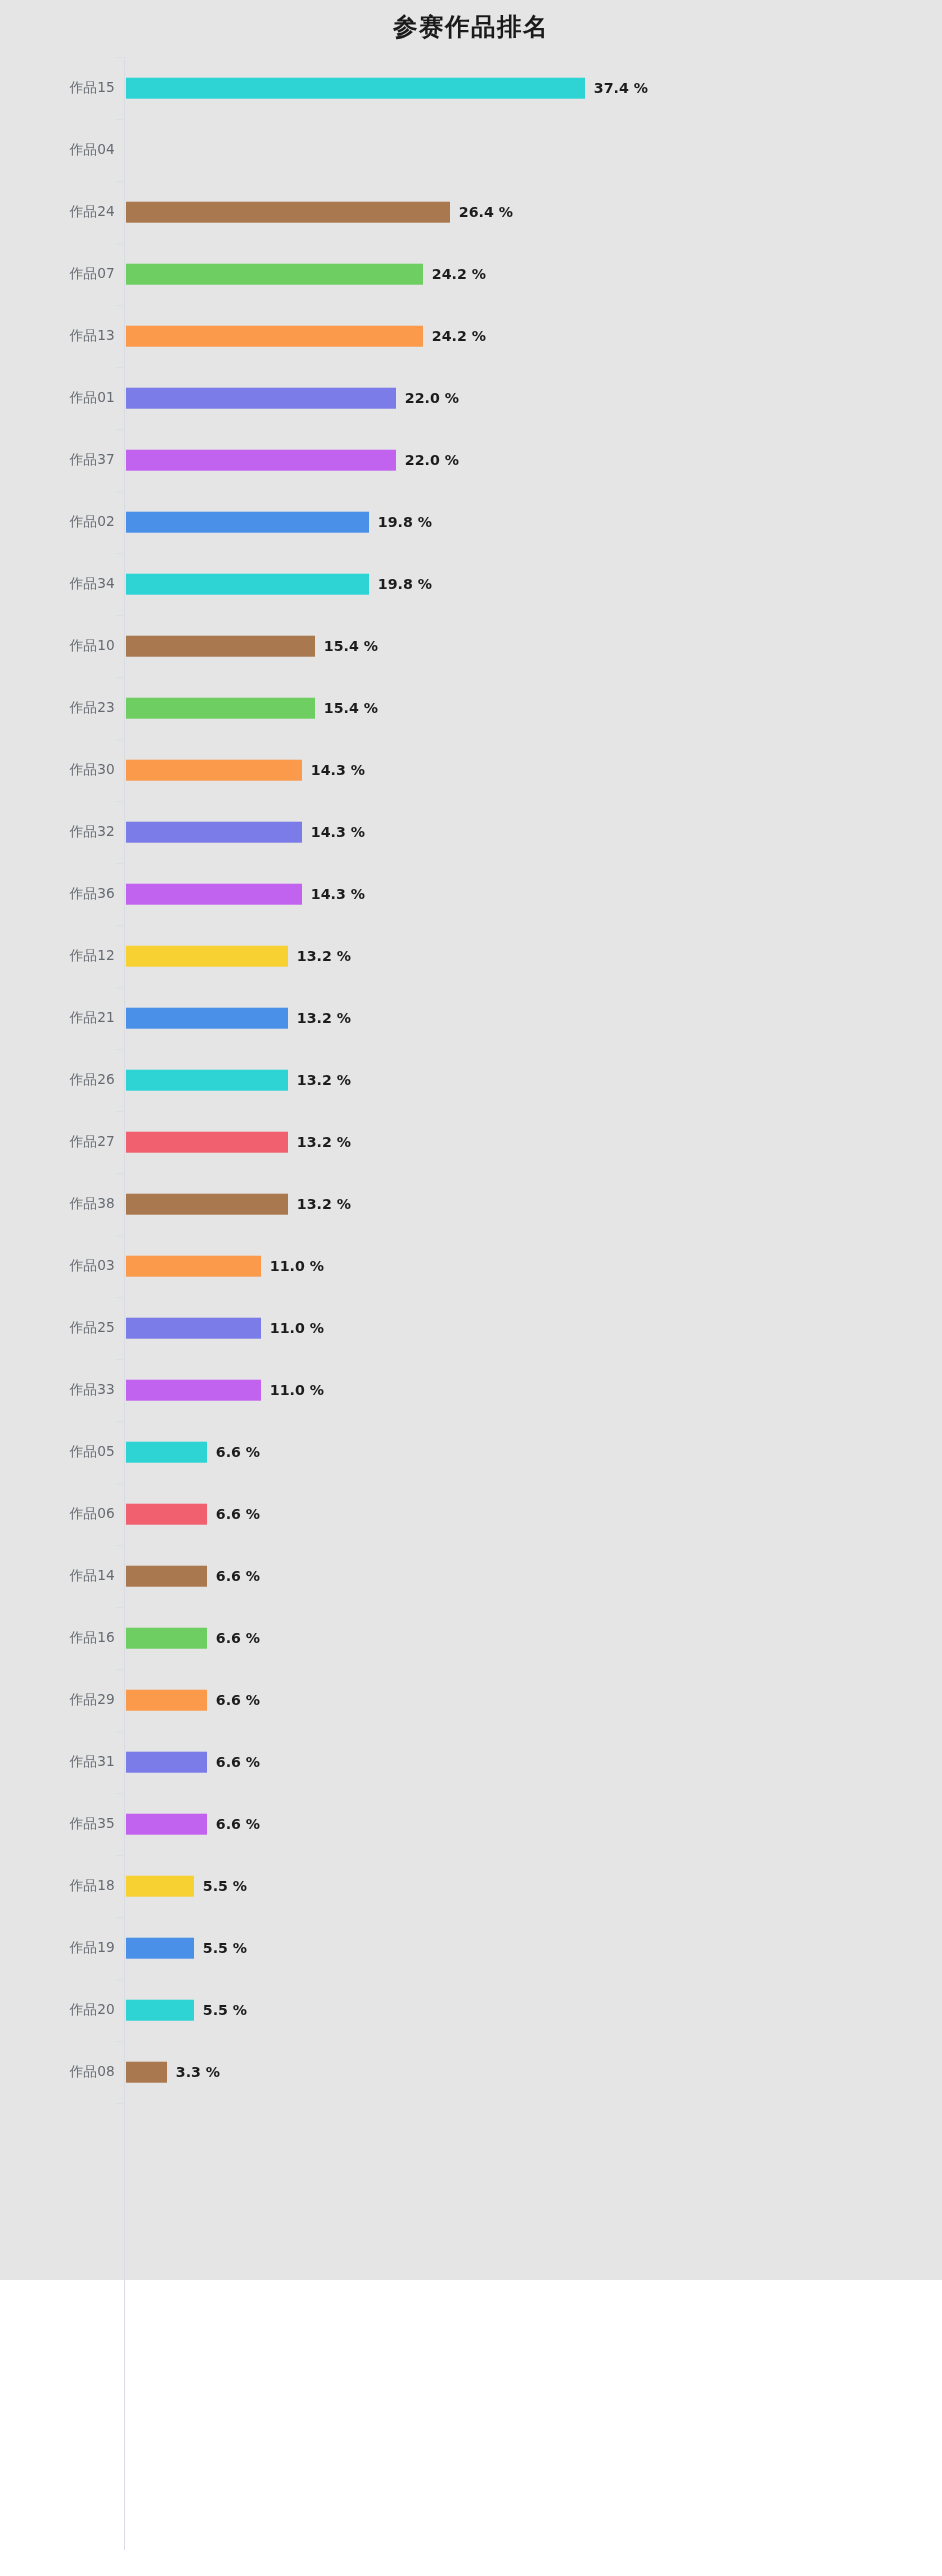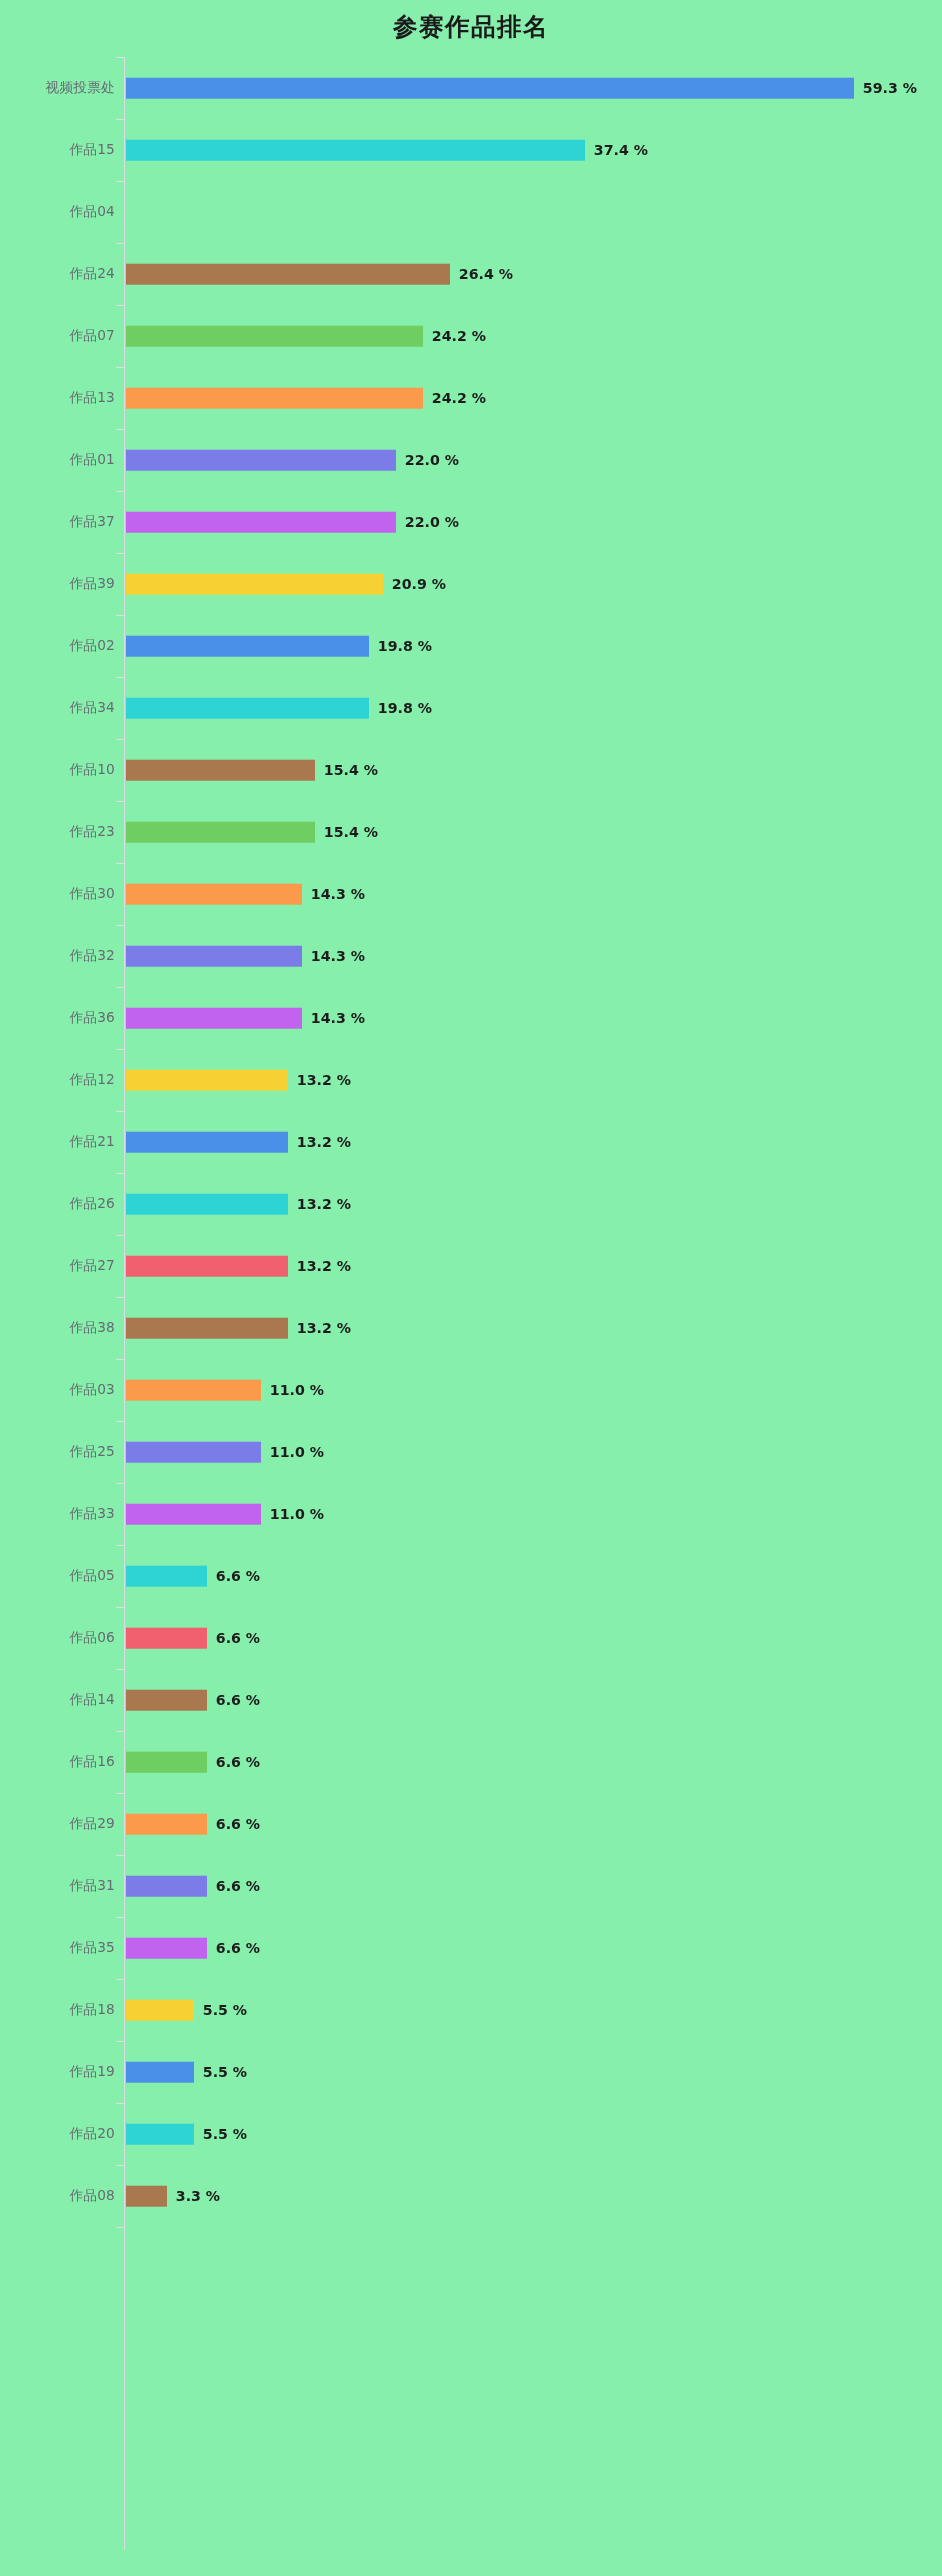--- a/index.html
+++ b/index.html
@@ -9,23 +9,23 @@
   }
   body {
     width: 942px;
     height: 2576px;
     font-family: "Liberation Sans", "DejaVu Sans", sans-serif;
     position: relative;
     overflow: hidden;
   }
   #chart-root {
     width: 942px;
-    height: 2576px;
+    height: 2280px;
     position: relative;
-    background: #86efac;
+    background: #e5e5e5;
   }
   #chart-title {
     position: absolute;
     top: 9.8px;
     left: 0;
     width: 942px;
     text-align: center;
     font-size: 24.5px;
     font-weight: bold;
     color: #1a1a1a;
@@ -100,28 +100,20 @@
 
 <div id="chart-root">
 
   <div id="chart-title">参赛作品排名</div>
 
   <div id="plot-area">
     <div id="y-axis-line"></div>
     <div id="rows">
         <div class="row">
           <div class="row-tick"></div>
-          <div class="cat-label">视频投票处</div>
-          <div class="bar-wrap">
-            <div class="bar" style="width: 728px; background: rgb(74, 144, 232);"></div>
-            <div class="bar-value">59.3 %</div>
-          </div>
-        </div>
-        <div class="row">
-          <div class="row-tick"></div>
           <div class="cat-label">作品15</div>
           <div class="bar-wrap">
             <div class="bar" style="width: 459px; background: rgb(46, 211, 211);"></div>
             <div class="bar-value">37.4 %</div>
           </div>
         </div>
         <div class="row">
           <div class="row-tick"></div>
           <div class="cat-label">作品04</div>
         </div>
@@ -160,28 +152,20 @@
         <div class="row">
           <div class="row-tick"></div>
           <div class="cat-label">作品37</div>
           <div class="bar-wrap">
             <div class="bar" style="width: 270px; background: rgb(194, 99, 240);"></div>
             <div class="bar-value">22.0 %</div>
           </div>
         </div>
         <div class="row">
           <div class="row-tick"></div>
-          <div class="cat-label">作品39</div>
-          <div class="bar-wrap">
-            <div class="bar" style="width: 257px; background: rgb(247, 209, 50);"></div>
-            <div class="bar-value">20.9 %</div>
-          </div>
-        </div>
-        <div class="row">
-          <div class="row-tick"></div>
           <div class="cat-label">作品02</div>
           <div class="bar-wrap">
             <div class="bar" style="width: 243px; background: rgb(74, 144, 232);"></div>
             <div class="bar-value">19.8 %</div>
           </div>
         </div>
         <div class="row">
           <div class="row-tick"></div>
           <div class="cat-label">作品34</div>
           <div class="bar-wrap">

